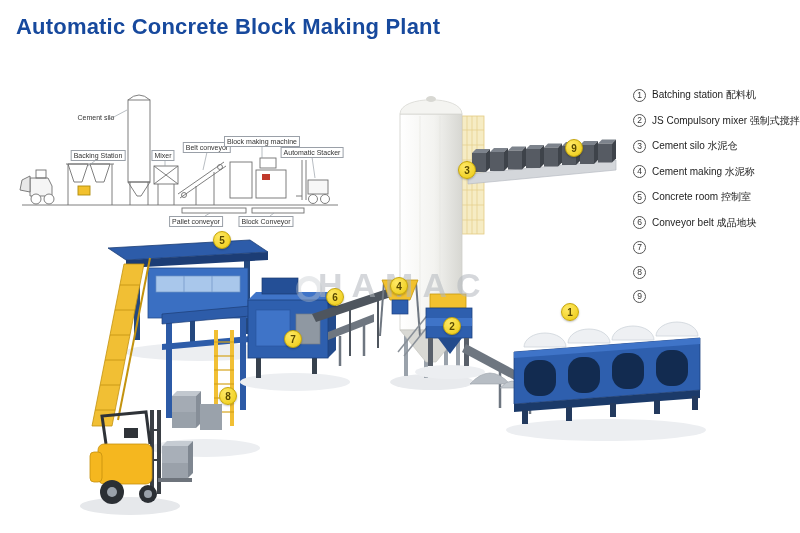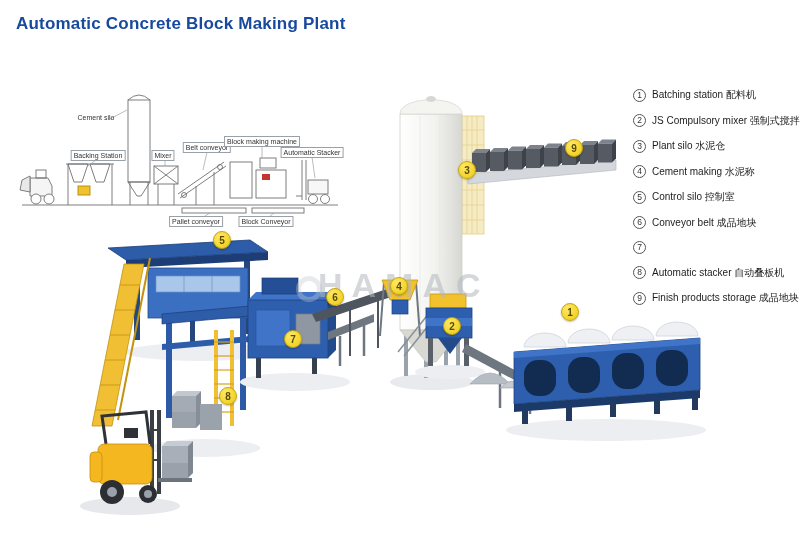--- a/index.html
+++ b/index.html
@@ -1,19 +1,19 @@
 <!DOCTYPE html>
 <html><head>
 <meta charset="utf-8">
 <style>
   *{margin:0;padding:0;box-sizing:border-box}
   html,body{background:#fff}
   #root{position:relative;width:800px;height:533px;background:#ffffff;overflow:hidden;
         font-family:"Liberation Sans", sans-serif;}
-  .title{position:absolute;left:16px;top:14px;font-size:17px;font-weight:bold;
+  .title{position:absolute;left:16px;top:14px;font-size:22px;font-weight:bold;
          color:#17499d;letter-spacing:.2px}
   svg.scene{position:absolute;left:0;top:0;width:800px;height:533px}
   
   .watermark{position:absolute;left:318px;top:266px;font-size:34px;font-weight:bold;
              letter-spacing:9px;color:#b3b8be;opacity:.55}
   .wm-ring{position:absolute;left:296px;top:276px;width:26px;height:26px;
            border:5px solid #c2c7cd;border-radius:50%;opacity:.38}
   
   .slabel{position:absolute;transform:translateX(-50%);font-size:7px;line-height:9px;
           color:#333;background:#fff;border:1px solid #9aa0a8;padding:0 2px;white-space:nowrap}
@@ -337,40 +337,38 @@
     <div class="legend-item">
       <span class="lnum">1</span>
       <span>Batching station 配料机</span>
     </div>
     <div class="legend-item">
       <span class="lnum">2</span>
       <span>JS Compulsory mixer 强制式搅拌机</span>
     </div>
     <div class="legend-item">
       <span class="lnum">3</span>
-      <span>Plant silo 水泥仓</span>
+      <span>Cement silo 水泥仓</span>
     </div>
     <div class="legend-item">
       <span class="lnum">4</span>
       <span>Cement making 水泥称</span>
     </div>
     <div class="legend-item">
       <span class="lnum">5</span>
-      <span>Control silo 控制室</span>
+      <span>Concrete room 控制室</span>
     </div>
     <div class="legend-item">
       <span class="lnum">6</span>
       <span>Conveyor belt 成品地块</span>
     </div>
     <div class="legend-item">
       <span class="lnum">7</span>
     </div>
     <div class="legend-item">
       <span class="lnum">8</span>
-      <span>Automatic stacker 自动叠板机</span>
     </div>
     <div class="legend-item">
       <span class="lnum">9</span>
-      <span>Finish products storage 成品地块</span>
     </div>
   </div>
 
 </div>
 
 </body></html>

